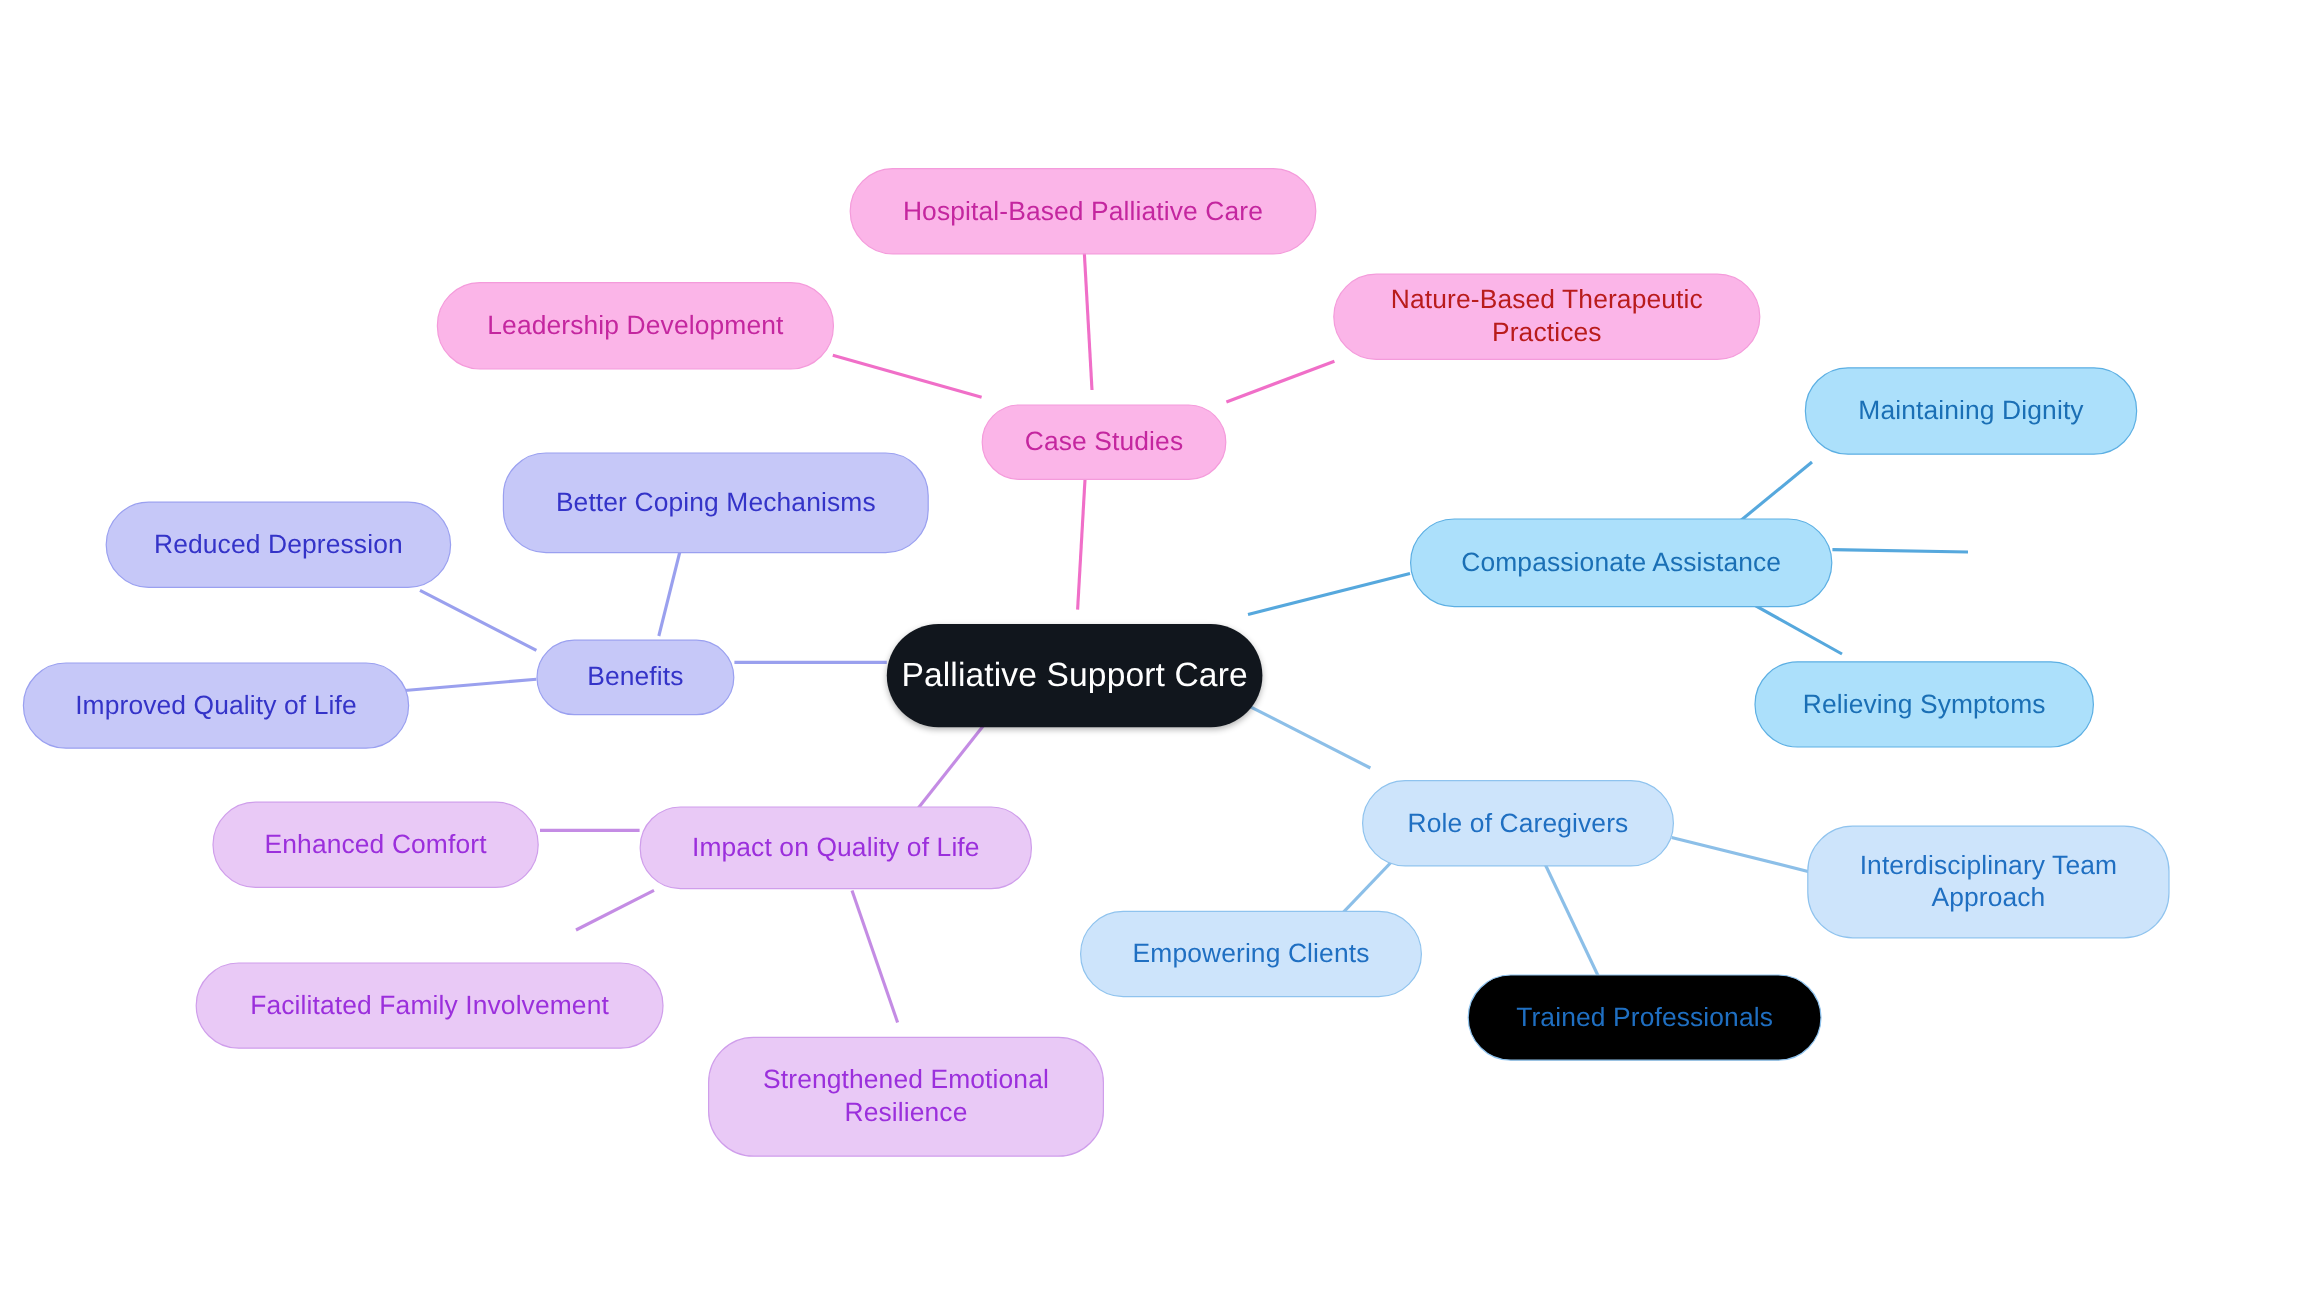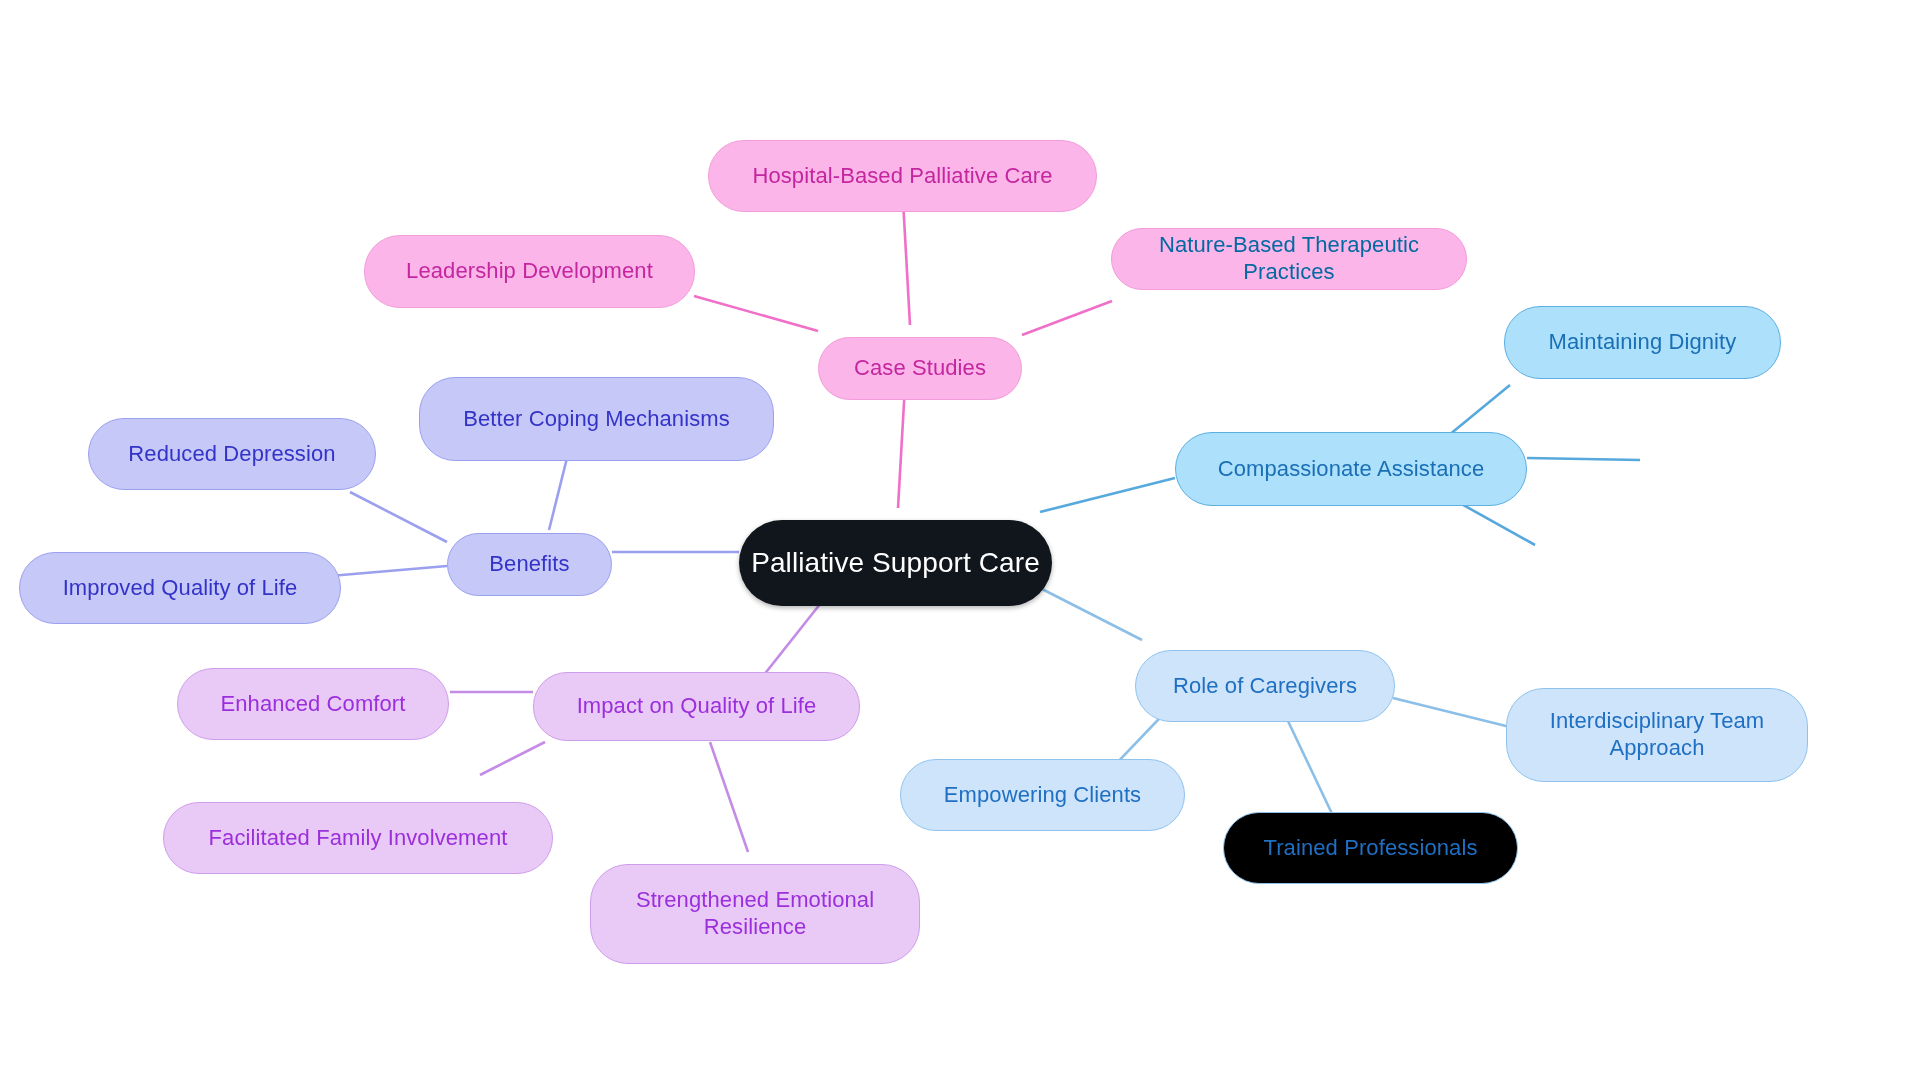--- a/index.html
+++ b/index.html
@@ -101,22 +101,22 @@
 
   <div class="node branch" style="left:818px; top:325px; width:204px; height:63px; border-radius:32px;
               background:#fbb5e8; border-color:#f49bdb; color:#c4269f;">Case Studies</div>
 
   <div class="node leaf" style="left:708px; top:128px; width:389px; height:72px; border-radius:36px;
               background:#fbb5e8; border-color:#f49bdb; color:#c4269f;">Hospital-Based Palliative Care</div>
 
   <div class="node leaf" style="left:364px; top:223px; width:331px; height:73px; border-radius:36px;
               background:#fbb5e8; border-color:#f49bdb; color:#c4269f;">Leadership Development</div>
 
-  <div class="node leaf" style="left:1111px; top:216px; width:356px; height:62px; border-radius:36px;
-              background:#fbb5e8; border-color:#f49bdb; color:#0369a1;">Nature-Based Therapeutic
+  <div class="node leaf" style="left:1111px; top:216px; width:356px; height:72px; border-radius:36px;
+              background:#fbb5e8; border-color:#f49bdb; color:#b91c1c;">Nature-Based Therapeutic
 Practices</div>
 
   <div class="node branch" style="left:447px; top:521px; width:165px; height:63px; border-radius:32px;
               background:#c6c8f8; border-color:#9aa0f0; color:#3433c8;">Benefits</div>
 
   <div class="node leaf" style="left:419px; top:365px; width:355px; height:84px; border-radius:36px;
               background:#c6c8f8; border-color:#9aa0f0; color:#3433c8;">Better Coping Mechanisms</div>
 
   <div class="node leaf" style="left:88px; top:406px; width:288px; height:72px; border-radius:36px;
               background:#c6c8f8; border-color:#9aa0f0; color:#3433c8;">Reduced Depression</div>
@@ -137,20 +137,22 @@
               background:#e9c9f6; border-color:#cf9eeb; color:#9b2fdc;">Strengthened Emotional
 Resilience</div>
 
   <div class="node branch" style="left:1175px; top:420px; width:352px; height:74px; border-radius:37px;
               background:#ace0fb; border-color:#5cafe3; color:#1a6fb5;">Compassionate Assistance</div>
 
   <div class="node leaf" style="left:1504px; top:294px; width:277px; height:73px; border-radius:36px;
               background:#ace0fb; border-color:#5cafe3; color:#1a6fb5;">Maintaining Dignity</div>
 
 
+  <div class="node leaf" style="left:1462px; top:539px; width:283px; height:72px; border-radius:36px;
+              background:#ace0fb; border-color:#5cafe3; color:#1a6fb5;">Relieving Symptoms</div>
 
   <div class="node branch" style="left:1135px; top:638px; width:260px; height:72px; border-radius:36px;
               background:#cde4fb; border-color:#8fc3ee; color:#1f6fc2;">Role of Caregivers</div>
 
   <div class="node leaf" style="left:1506px; top:676px; width:302px; height:94px; border-radius:38px;
               background:#cde4fb; border-color:#8fc3ee; color:#1f6fc2;">Interdisciplinary Team
 Approach</div>
 
   <div class="node leaf" style="left:900px; top:747px; width:285px; height:72px; border-radius:36px;
               background:#cde4fb; border-color:#8fc3ee; color:#1f6fc2;">Empowering Clients</div>

